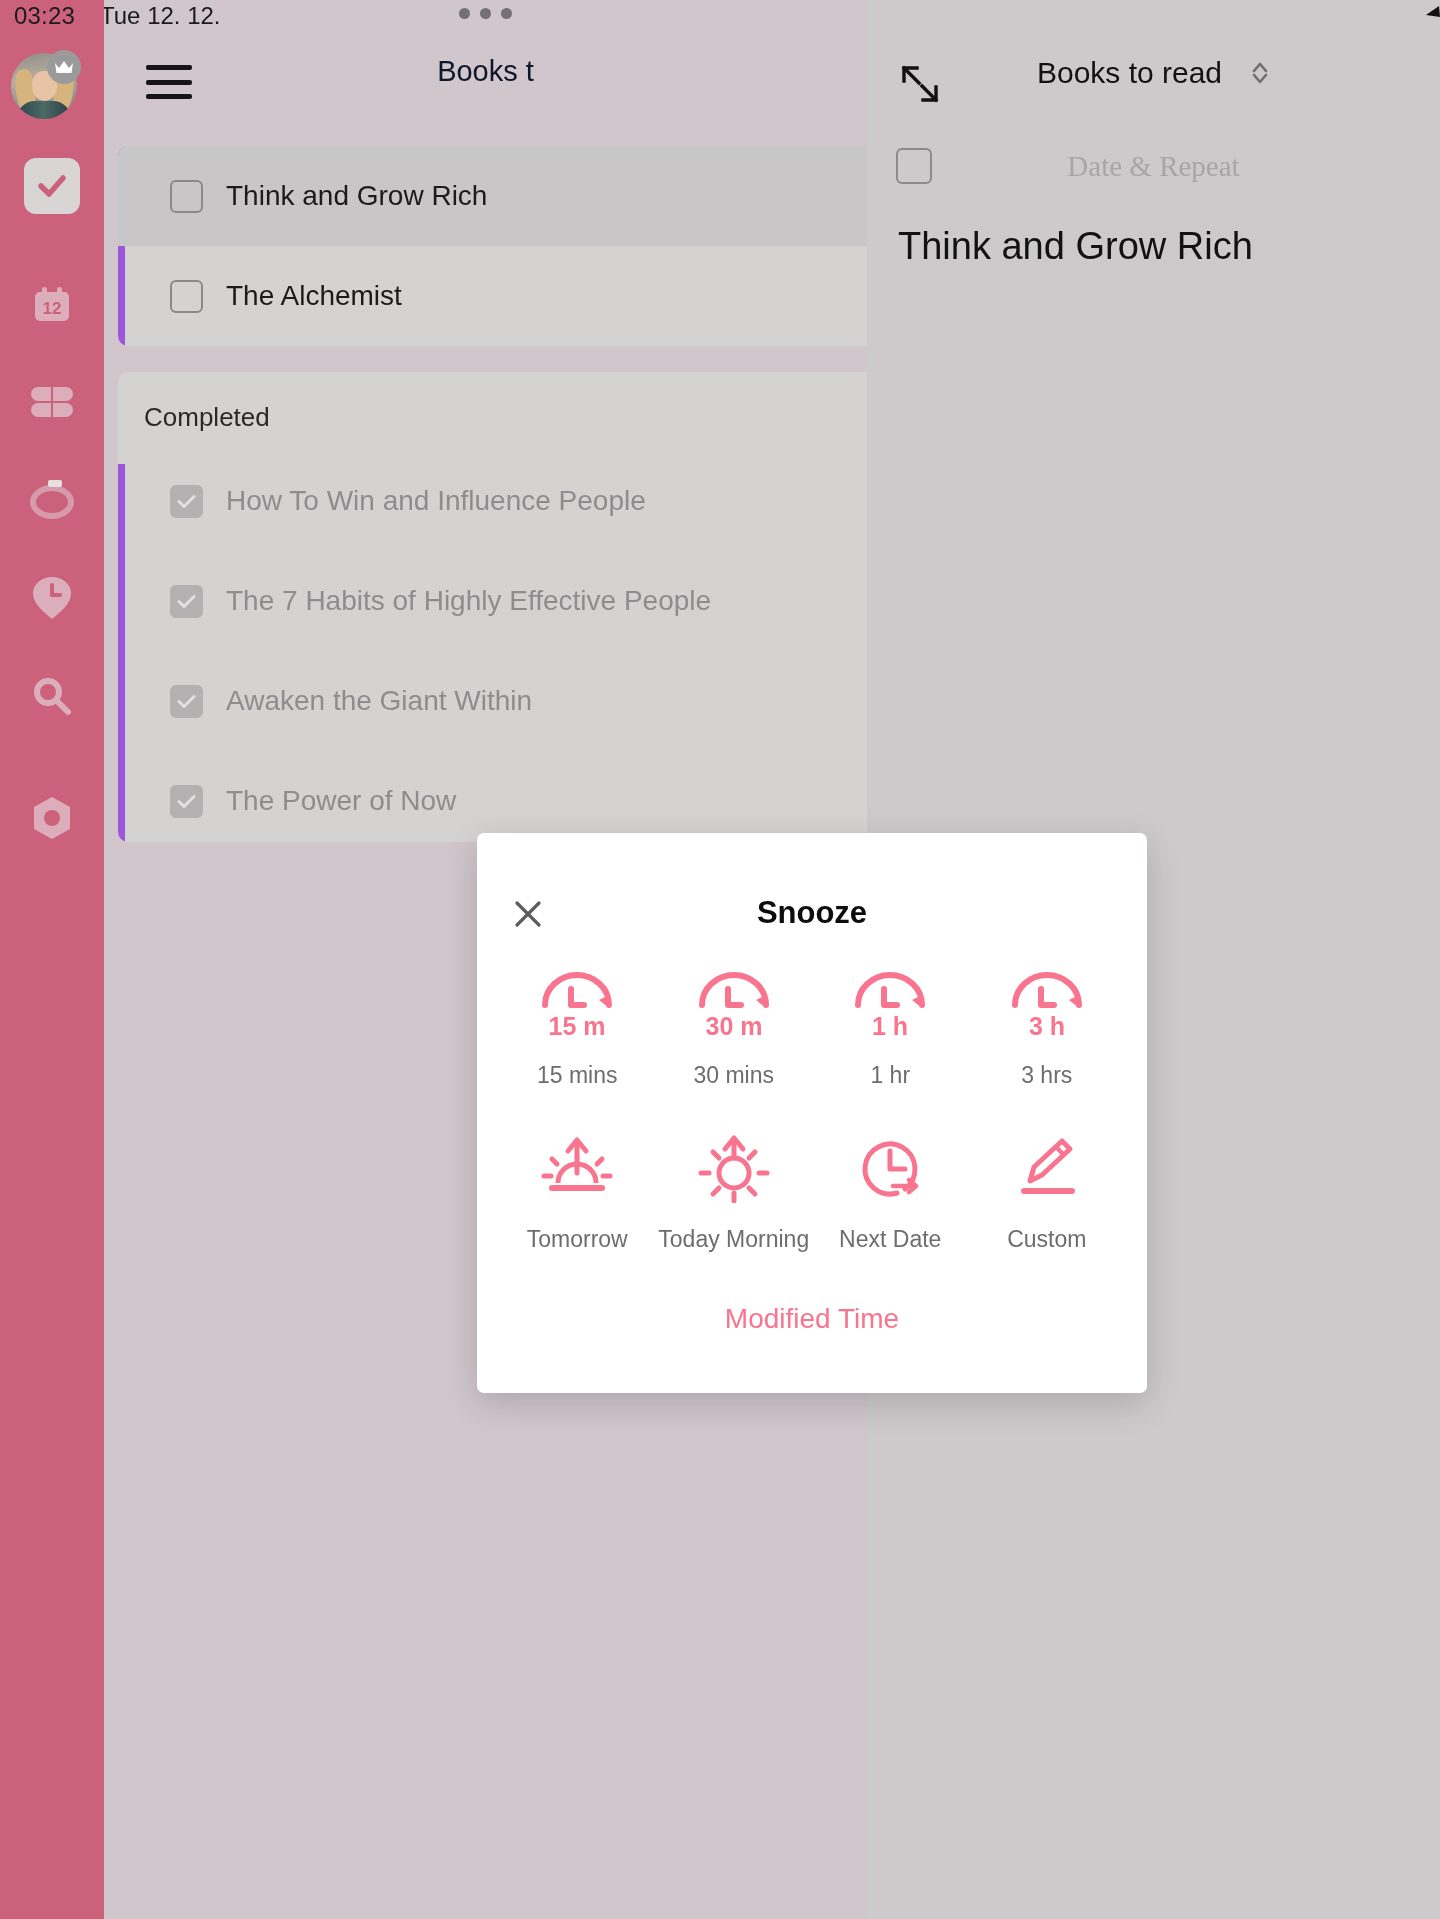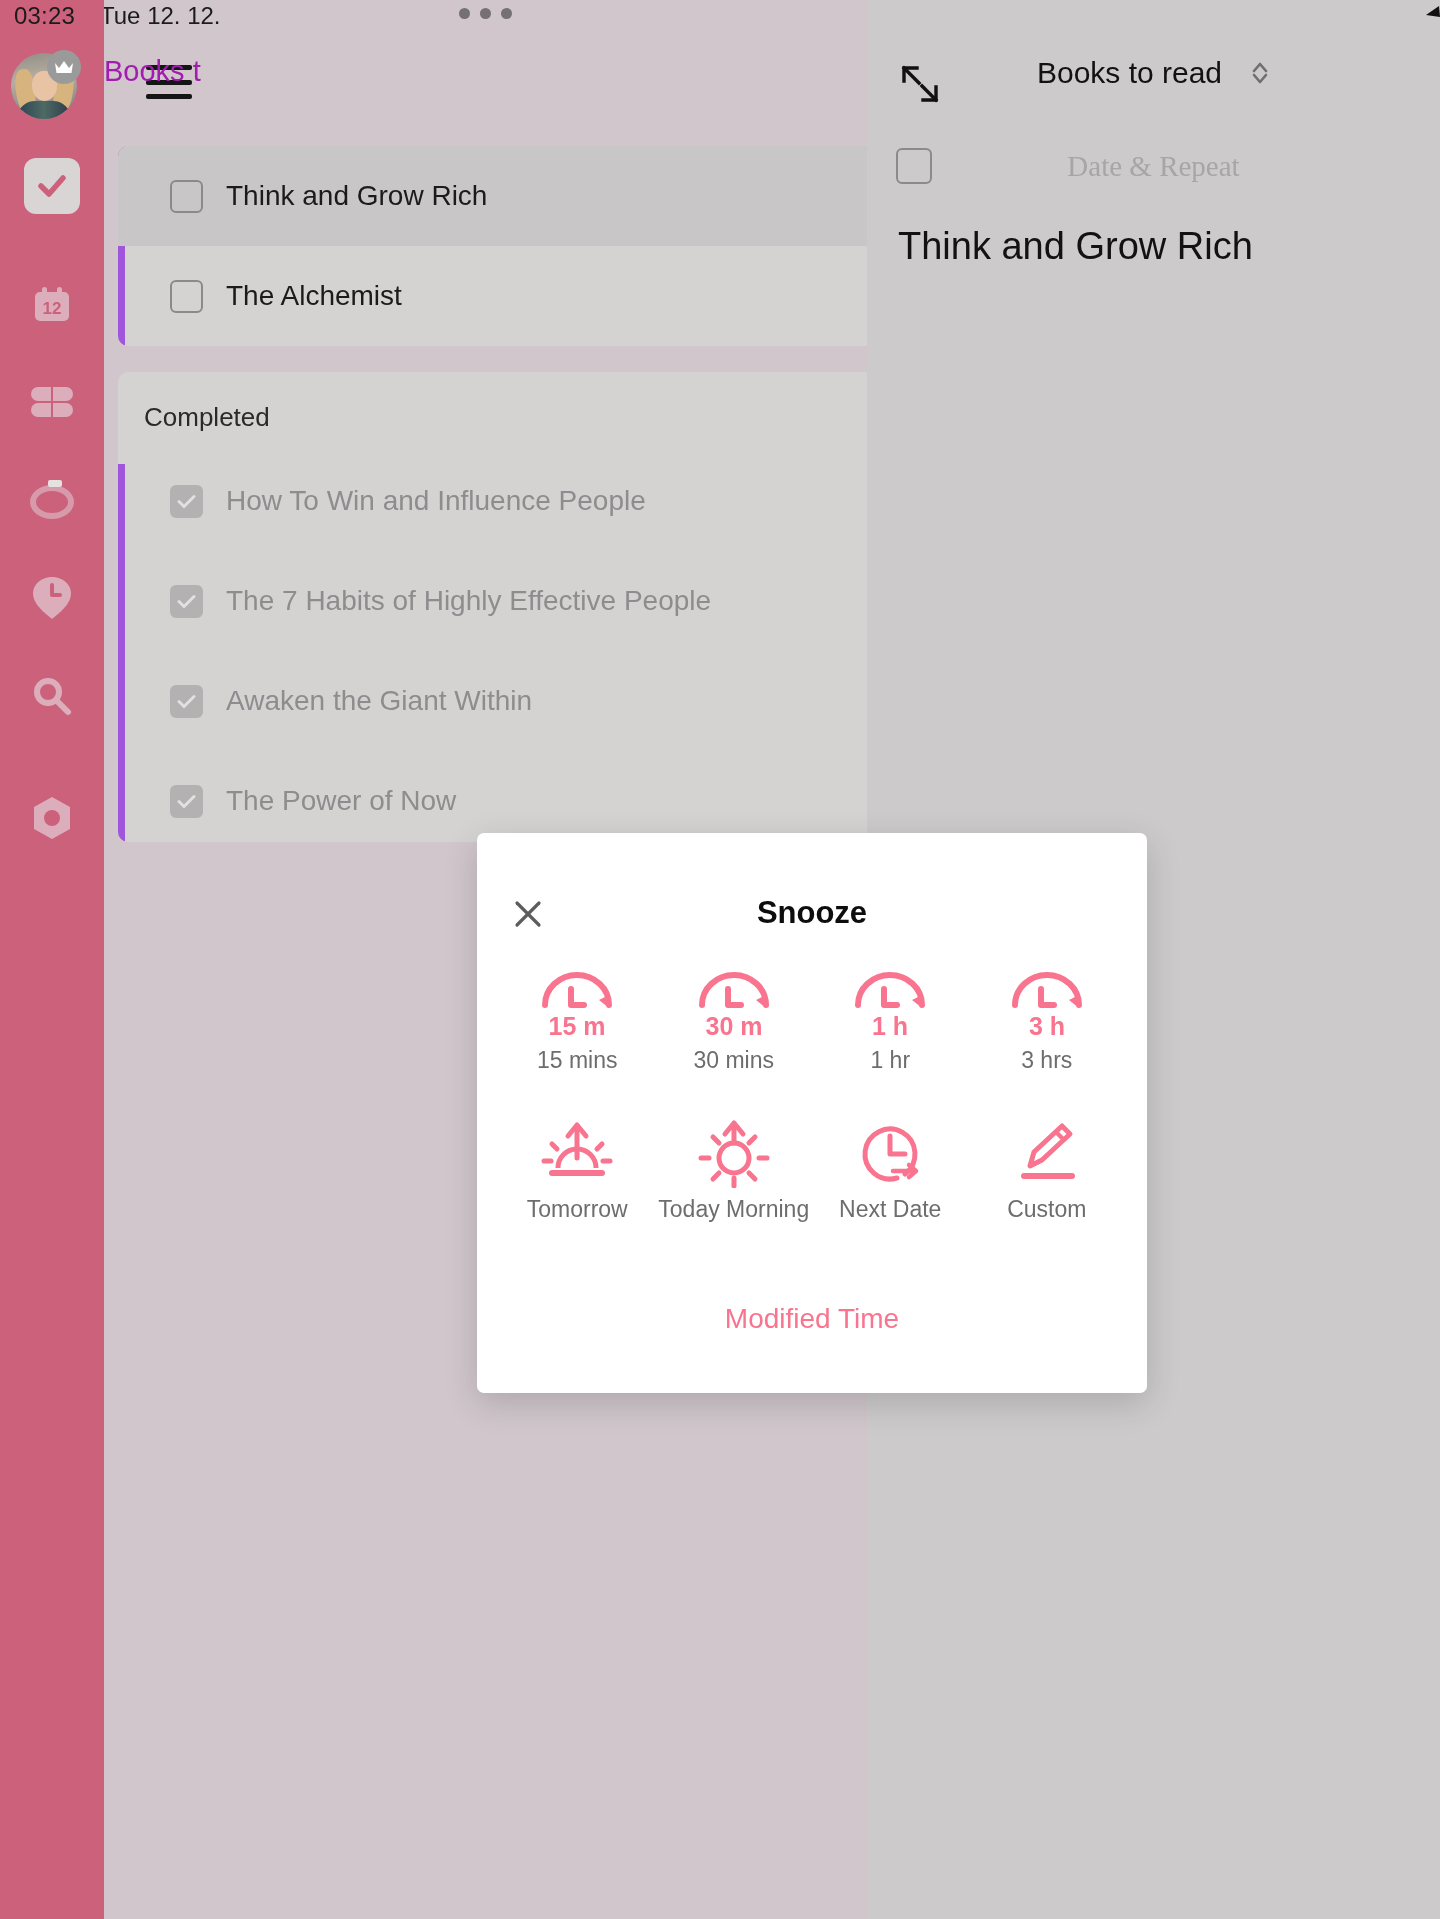--- a/index.html
+++ b/index.html
@@ -73,21 +73,21 @@
     font-size: 24px; color: #1b1b1b;
   }
   .hamburger {
     position: absolute; left: 42px; top: 65px;
     width: 46px; height: 34px;
     display: flex; flex-direction: column; justify-content: space-between;
   }
   .hamburger span { display: block; height: 5px; background: #151515; border-radius: 2px; }
   .listcol-title {
     position: absolute; left: 0; top: 55px; width: 763px;
-    font-size: 29px; color: #a21caf;
+    text-align: center; font-size: 29px; color: #0f172a;
   }
   .dots {
     position: absolute; left: 0; top: 8px; width: 763px;
     display: flex; justify-content: center; gap: 10px;
   }
   .dots i { width: 11px; height: 11px; border-radius: 50%; background: #757072; display: block; }
 
   .card {
     position: absolute; left: 14px; width: 920px;
     background: #d5d2d2; border-radius: 10px;
@@ -153,21 +153,21 @@
   .modal-title {
     position: absolute; left: 0; top: 62px; width: 670px;
     text-align: center; font-size: 31px; font-weight: bold; color: #0d0d0d;
   }
   .grid {
     position: absolute; left: 22px; top: 134px; width: 626px;
     display: grid; grid-template-columns: repeat(4, 1fr); row-gap: 42px;
   }
   .opt { display: flex; flex-direction: column; align-items: center; cursor: pointer; }
   .opt .glyph { height: 74px; display: flex; align-items: center; justify-content: center; }
-  .opt .cap { margin-top: 7px; font-size: 23px; color: #6d6d6d; text-align: right; line-height: 1.12; }
+  .opt .cap { margin-top: 22px; font-size: 23px; color: #6d6d6d; text-align: right; line-height: 1.12; }
   .modified {
     position: absolute; left: 0; top: 470px; width: 670px;
     text-align: center; font-size: 28px; color: #f8748f; cursor: pointer;
   }
 </style>
 </head>
 <body>
 
 <div id="app">
 

